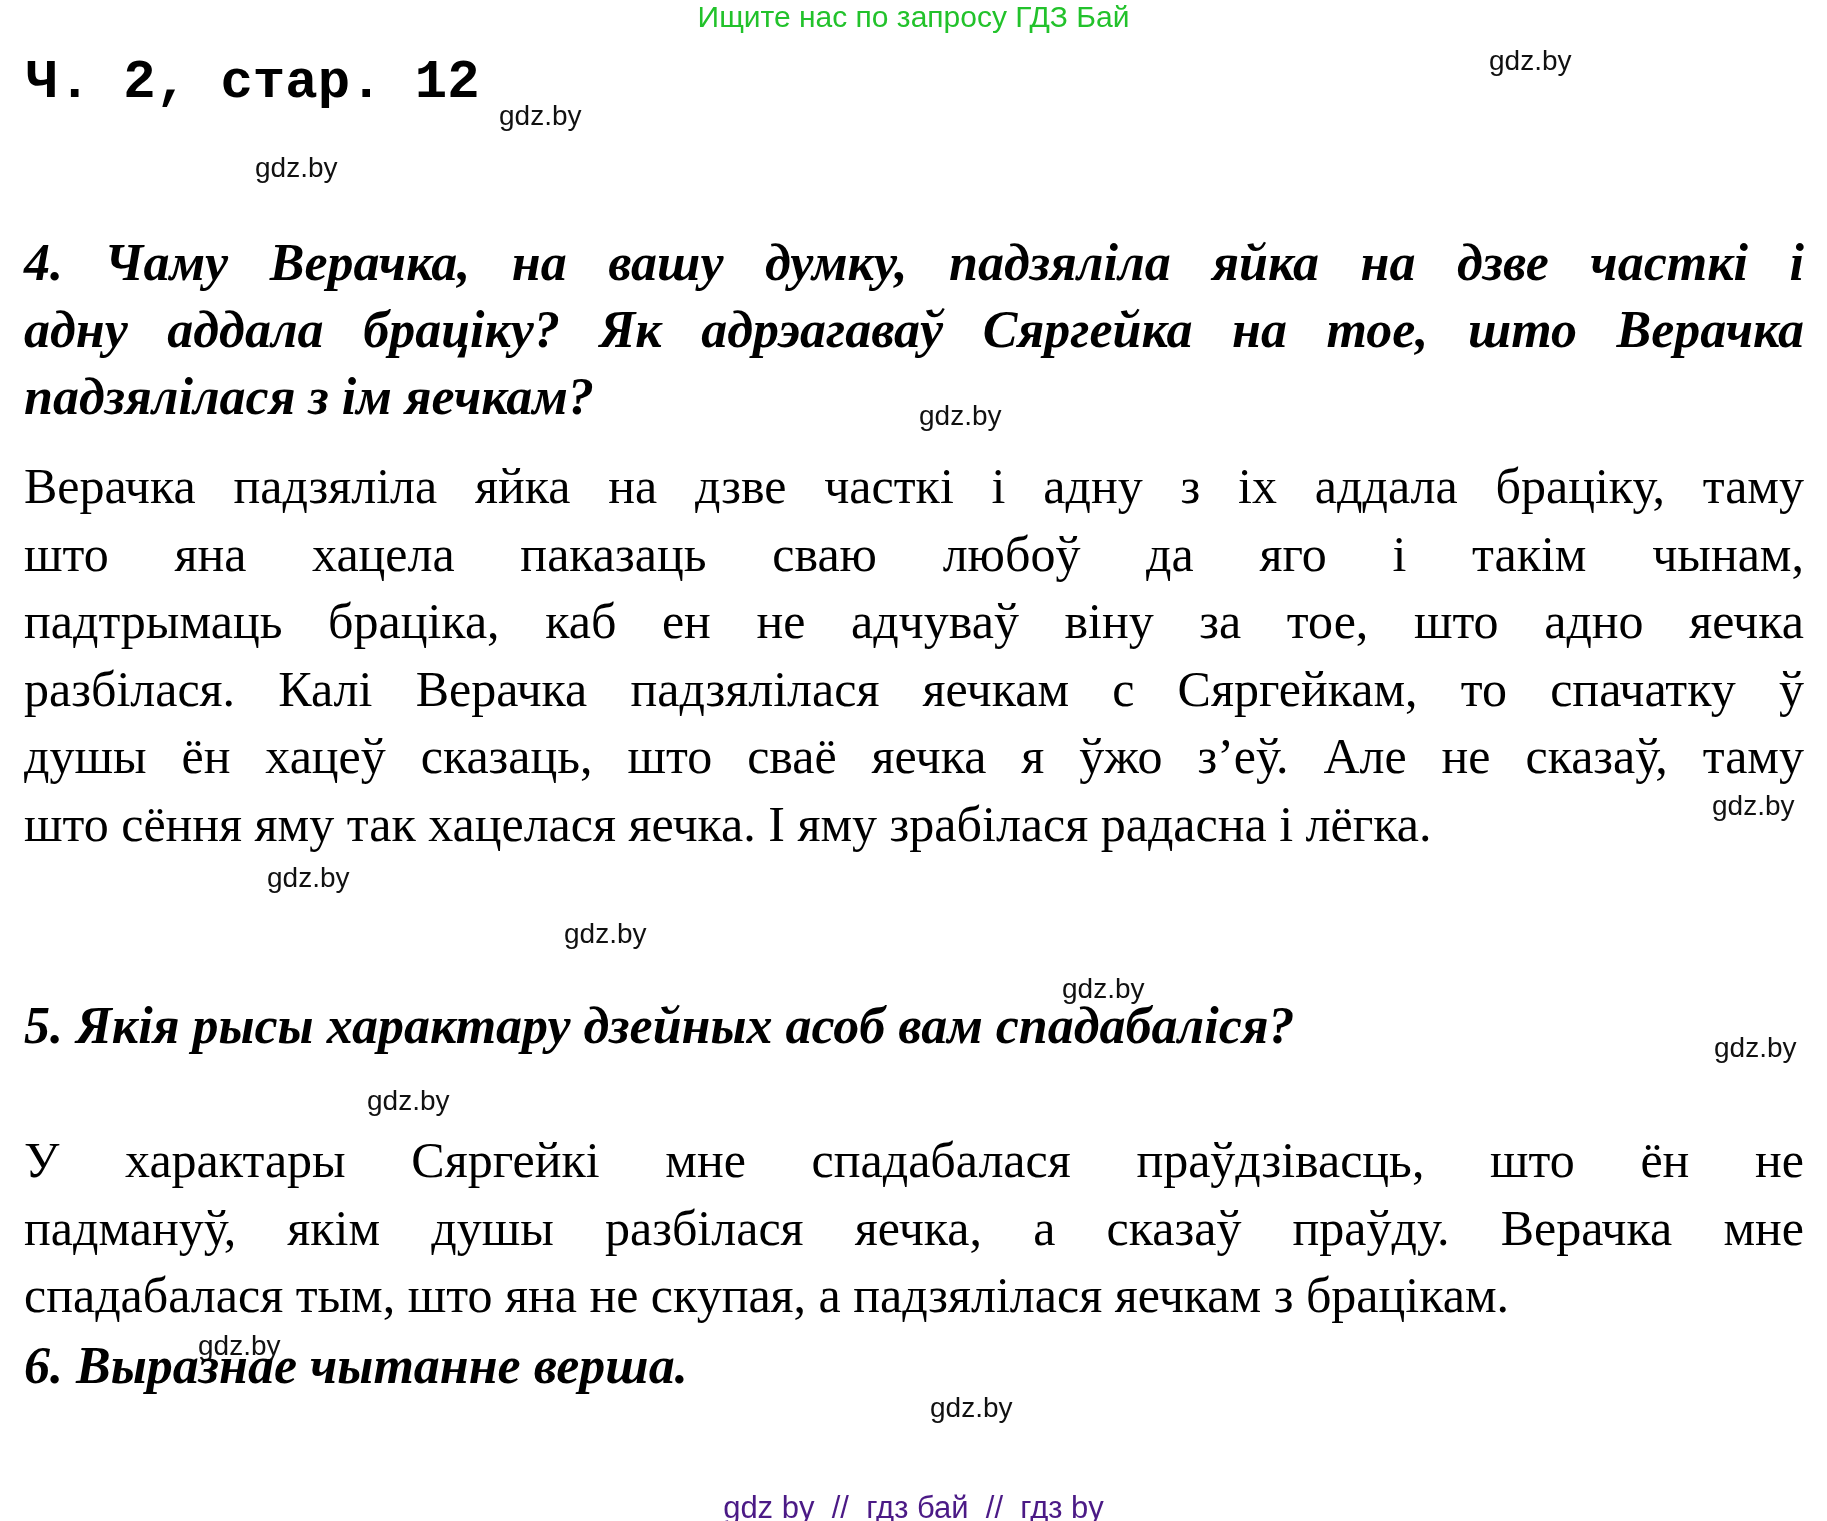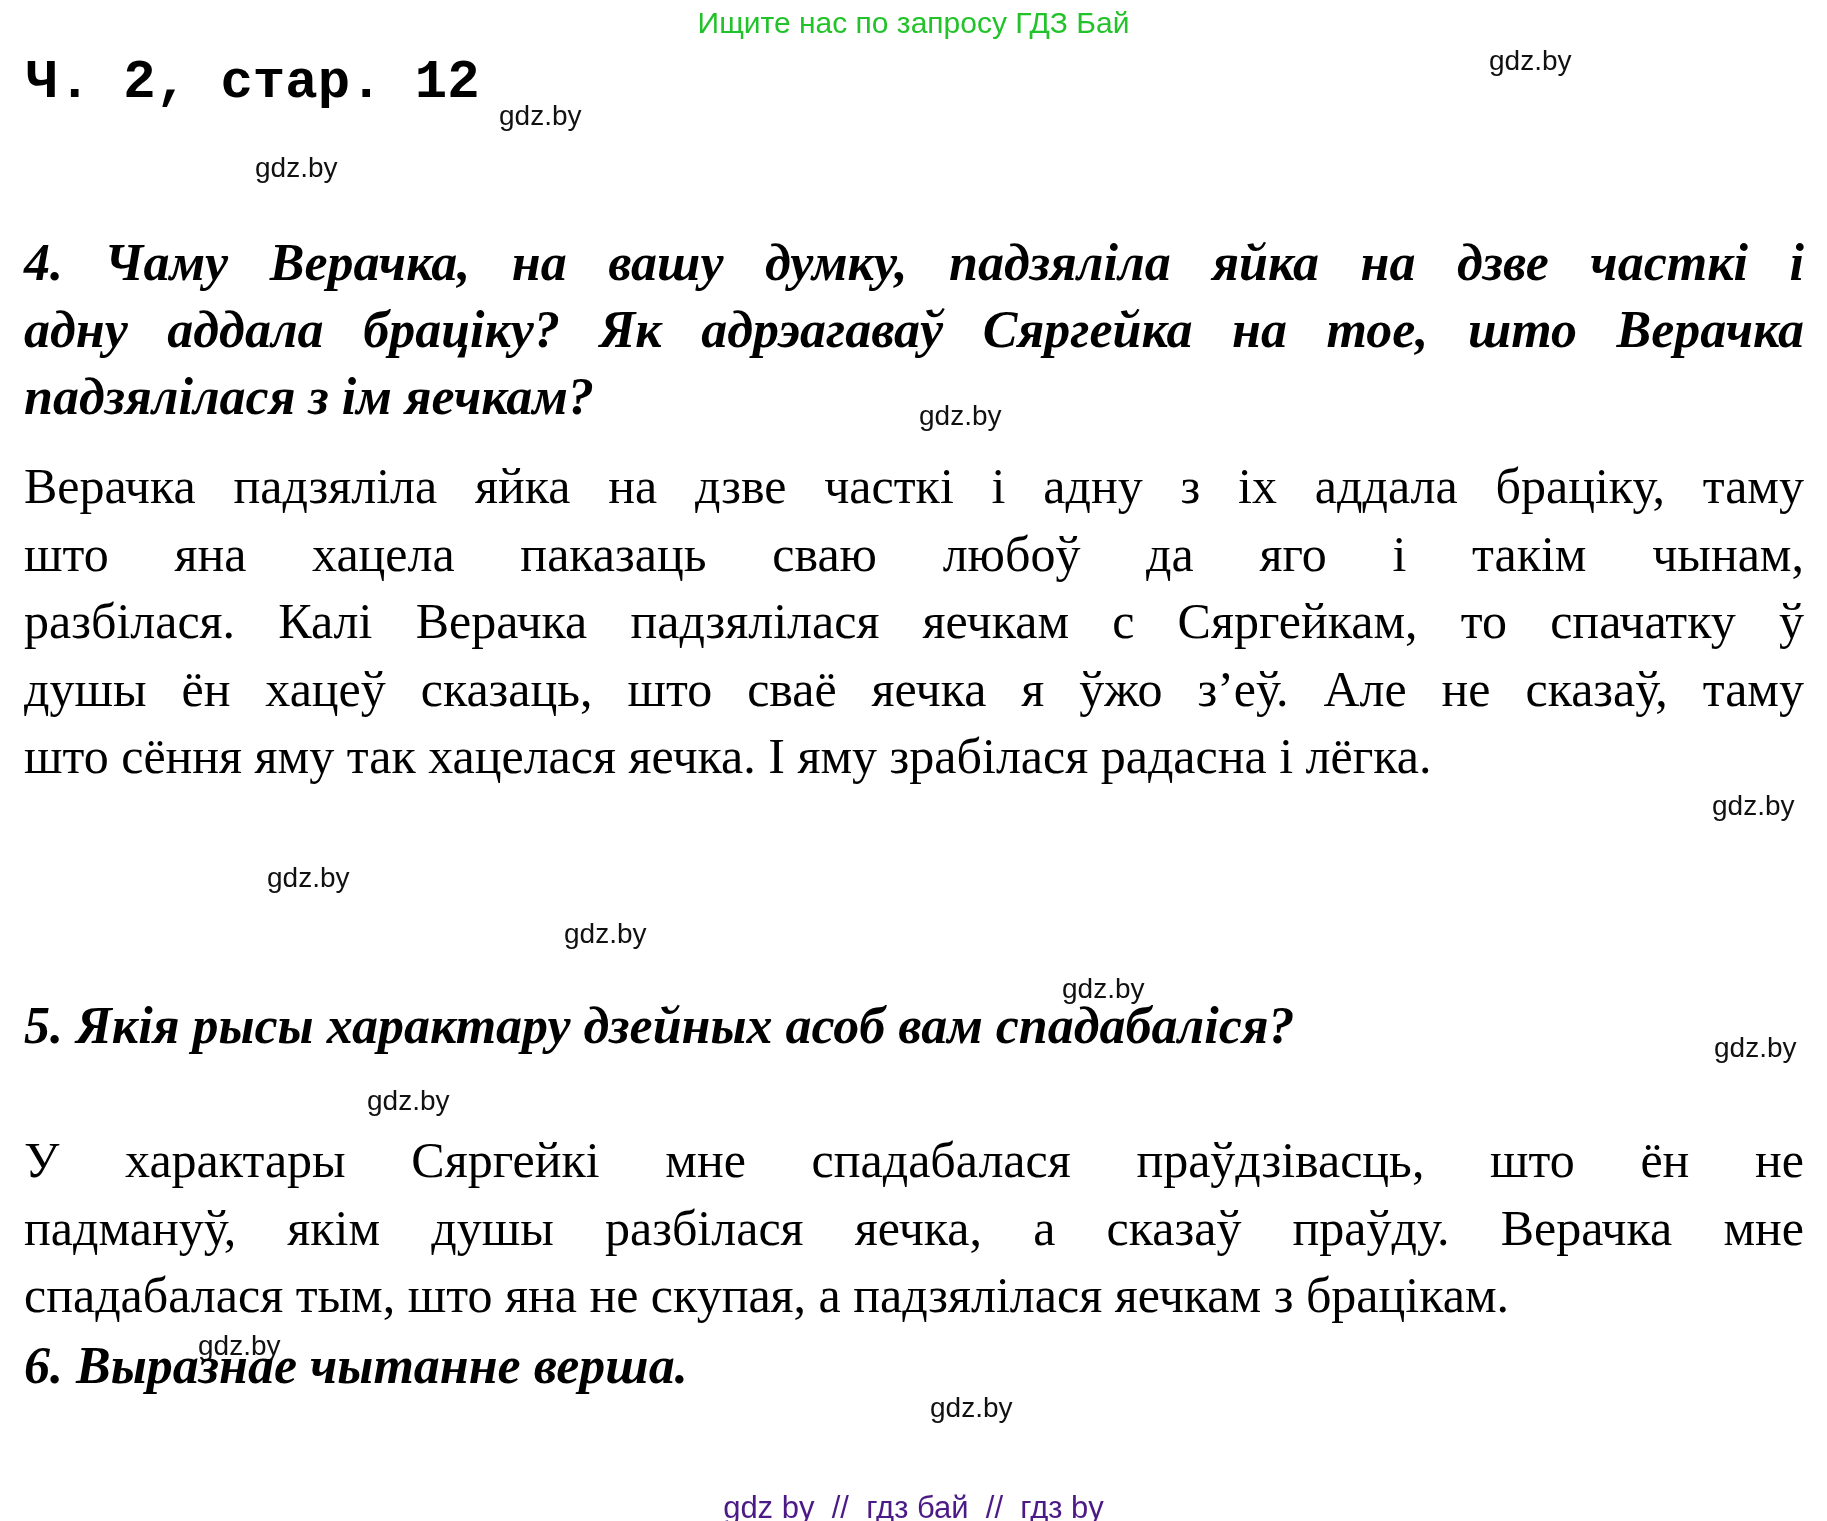--- a/index.html
+++ b/index.html
@@ -1,18 +1,18 @@
 <!DOCTYPE html>
 <html><head>
   <meta charset="utf-8">
   <style>
     html, body { margin: 0; padding: 0; background: #ffffff; }
     body { width: 1827px; height: 1521px; position: relative; overflow: hidden; }
     .abs { position: absolute; white-space: nowrap; }
-    .top-banner { font-family: "Liberation Sans", "DejaVu Sans", sans-serif; font-size: 30px; color: #22c22b; left: 0; width: 1827px; text-align: center; top: 0; margin-top: 6px; }
+    .top-banner { font-family: "Liberation Sans", "DejaVu Sans", sans-serif; font-size: 30px; color: #22c22b; left: 0; width: 1827px; text-align: center; top: 0; }
     .page-title { font-family: Liberation Mono, monospace; font-weight: bold; font-size: 54px; color: #000; left: 26px; top: 52px; }
     .wm { font-family: "Liberation Sans", "DejaVu Sans", sans-serif; font-size: 28px; color: #111; }
     .question { font-family: "Liberation Serif", "DejaVu Serif", serif; font-weight: bold; font-style: italic; font-size: 52px; color: #000; line-height: 67px; left: 24px; width: 1780px; text-align: justify; text-align-last: left; white-space: normal; }
     .answer { font-family: "Liberation Serif", "DejaVu Serif", serif; font-size: 50px; color: #000; line-height: 67.5px; left: 24px; width: 1780px; white-space: normal; }
     .line { display: block; text-align: justify; text-align-last: justify; }
     .line.last { text-align-last: left; }
     .footer { font-family: "Liberation Sans", "DejaVu Sans", sans-serif; font-size: 31px; color: #4b1a86; left: 0; width: 1827px; text-align: center; top: 1490px; }
   </style>
 </head>
 <body>
@@ -36,20 +36,21 @@
 
 <div class="abs question" style="top:185px;margin-top:44px;">
   <span class="line">4. Чаму Верачка, на вашу думку, падзяліла яйка на дзве часткі і</span>
   <span class="line">адну аддала брацiку? Як адрэагаваў Сяргейка на тое, што Верачка</span>
   <span class="line last">падзялілася з ім яечкам?</span>
 </div>
 
 <div class="abs answer" style="top:453px;">
   <span class="line">Верачка падзяліла яйка на дзве часткі і адну з іх аддала брацiку, таму</span>
   <span class="line">што яна хацела паказаць сваю любоў да яго і такім чынам,</span>
+  <span class="line">падтрымаць брацiка, каб ен не адчуваў віну за тое, што адно яечка</span>
   <span class="line">разбілася. Калі Верачка падзялілася яечкам с Сяргейкам, то спачатку ў</span>
   <span class="line">душы ён хацеў сказаць, што сваё яечка я ўжо з’еў. Але не сказаў, таму</span>
   <span class="line last">што сёння яму так хацелася яечка. І яму зрабілася радасна і лёгка.</span>
 </div>
 
 <div class="abs question" style="top:992px;">
   <span class="line last">5. Якія рысы характару дзейных асоб вам спадабаліся?</span>
 </div>
 
 <div class="abs answer" style="top:1127px;">

